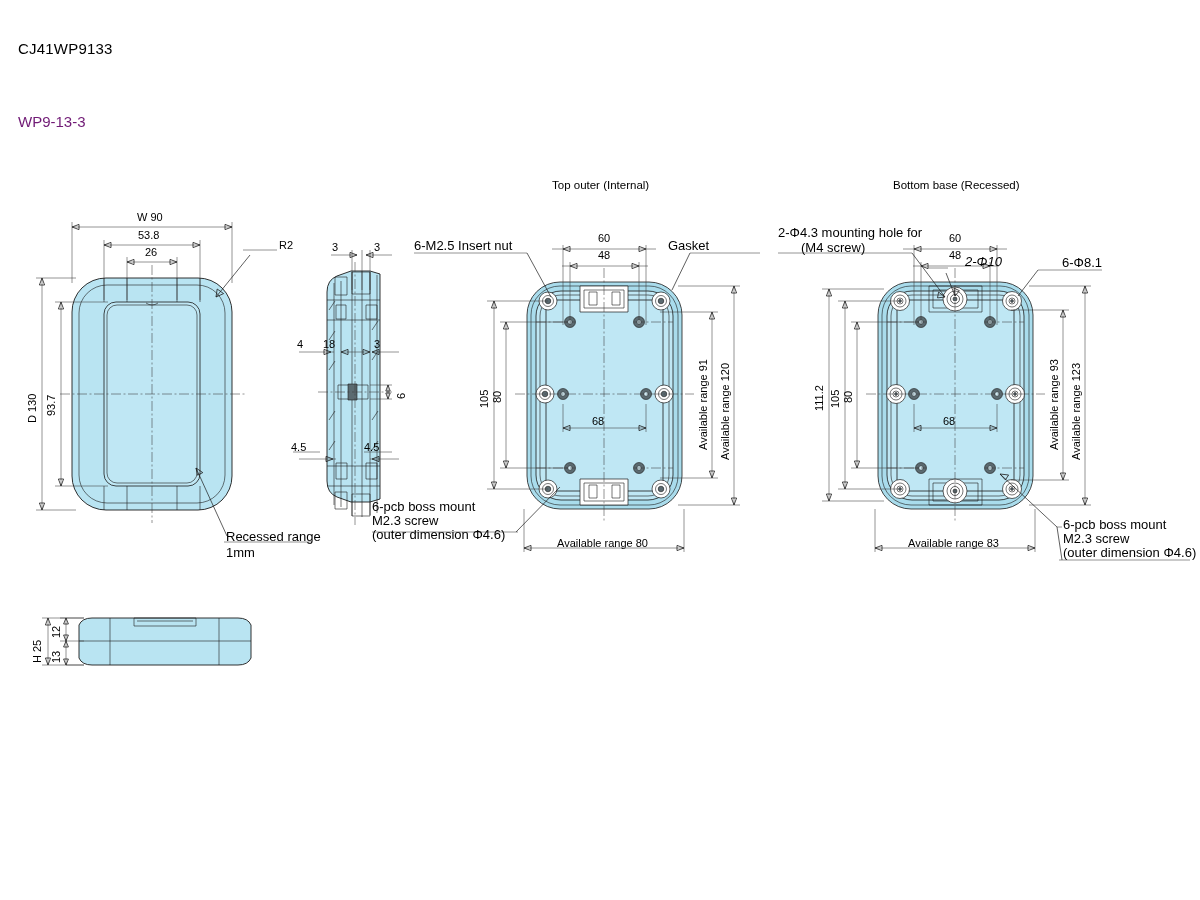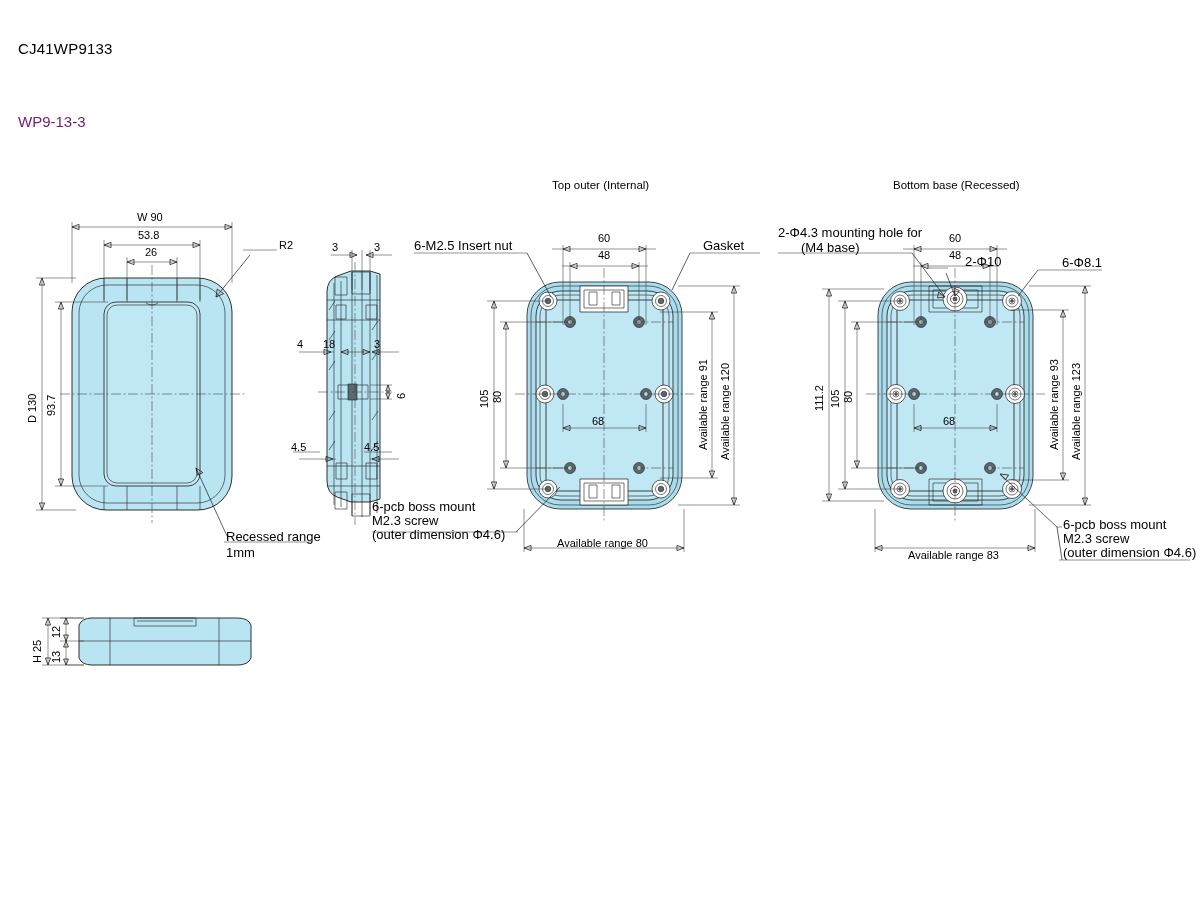--- a/index.html
+++ b/index.html
@@ -483,46 +483,46 @@
   <div class="dim" style="left:332px;top:241px;">3</div>
   <div class="dim" style="left:374px;top:241px;">3</div>
   <div class="dim" style="left:297px;top:338px;">4</div>
   <div class="dim" style="left:323px;top:338px;">18</div>
   <div class="dim" style="left:374px;top:338px;">3</div>
   <div class="dim v" style="left:395px;top:399px;">6</div>
   <div class="dim" style="left:291px;top:441px;">4.5</div>
   <div class="dim" style="left:364px;top:441px;">4.5</div>
 
   <div class="lbl" style="left:414px;top:239px;">6-M2.5 Insert nut</div>
-  <div class="lbl" style="left:703px;top:239px;">Gasket</div>
+  <div class="lbl" style="left:668px;top:239px;">Gasket</div>
   <div class="dim" style="left:598px;top:232px;">60</div>
   <div class="dim" style="left:598px;top:249px;">48</div>
   <div class="dim v" style="left:478px;top:408px;">105</div>
   <div class="dim v" style="left:491px;top:403px;">80</div>
   <div class="dim" style="left:592px;top:415px;">68</div>
   <div class="dim v" style="left:697px;top:450px;">Available range 91</div>
   <div class="dim v" style="left:719px;top:460px;">Available range 120</div>
   <div class="dim" style="left:557px;top:537px;">Available range 80</div>
   <div class="lbl" style="left:372px;top:500px;">6-pcb boss mount</div>
   <div class="lbl" style="left:372px;top:514px;">M2.3 screw</div>
   <div class="lbl" style="left:372px;top:528px;">(outer dimension Φ4.6)</div>
 
   <div class="lbl" style="left:778px;top:226px;">2-Φ4.3 mounting hole for</div>
-  <div class="lbl" style="left:801px;top:241px;">(M4 base)</div>
-  <div class="lbl" style="left:965px;top:255px;">2-Φ10</div>
+  <div class="lbl" style="left:801px;top:241px;">(M4 screw)</div>
+  <div class="lbl" style="left:965px;top:255px;font-style:italic;">2-Φ10</div>
   <div class="lbl" style="left:1062px;top:256px;">6-Φ8.1</div>
   <div class="dim" style="left:949px;top:232px;">60</div>
   <div class="dim" style="left:949px;top:249px;">48</div>
   <div class="dim v" style="left:813px;top:411px;">111.2</div>
   <div class="dim v" style="left:829px;top:408px;">105</div>
   <div class="dim v" style="left:842px;top:403px;">80</div>
   <div class="dim" style="left:943px;top:415px;">68</div>
   <div class="dim v" style="left:1048px;top:450px;">Available range 93</div>
   <div class="dim v" style="left:1070px;top:460px;">Available range 123</div>
-  <div class="dim" style="left:908px;top:537px;margin-top:12px;">Available range 83</div>
+  <div class="dim" style="left:908px;top:537px;">Available range 83</div>
   <div class="lbl" style="left:1063px;top:518px;">6-pcb boss mount</div>
   <div class="lbl" style="left:1063px;top:532px;">M2.3 screw</div>
   <div class="lbl" style="left:1063px;top:546px;">(outer dimension Φ4.6)</div>
 
   <div class="dim v" style="left:31px;top:663px;">H 25</div>
   <div class="dim v" style="left:50px;top:638px;">12</div>
   <div class="dim v" style="left:50px;top:663px;">13</div>
 
 </div>
 

